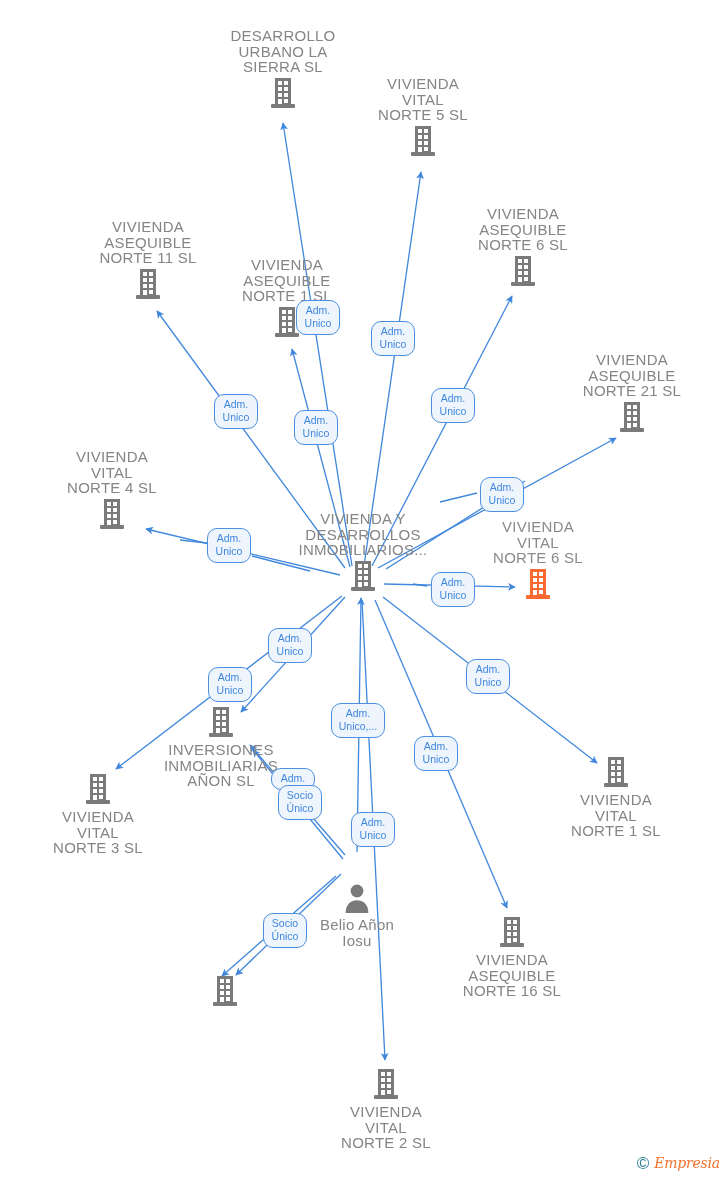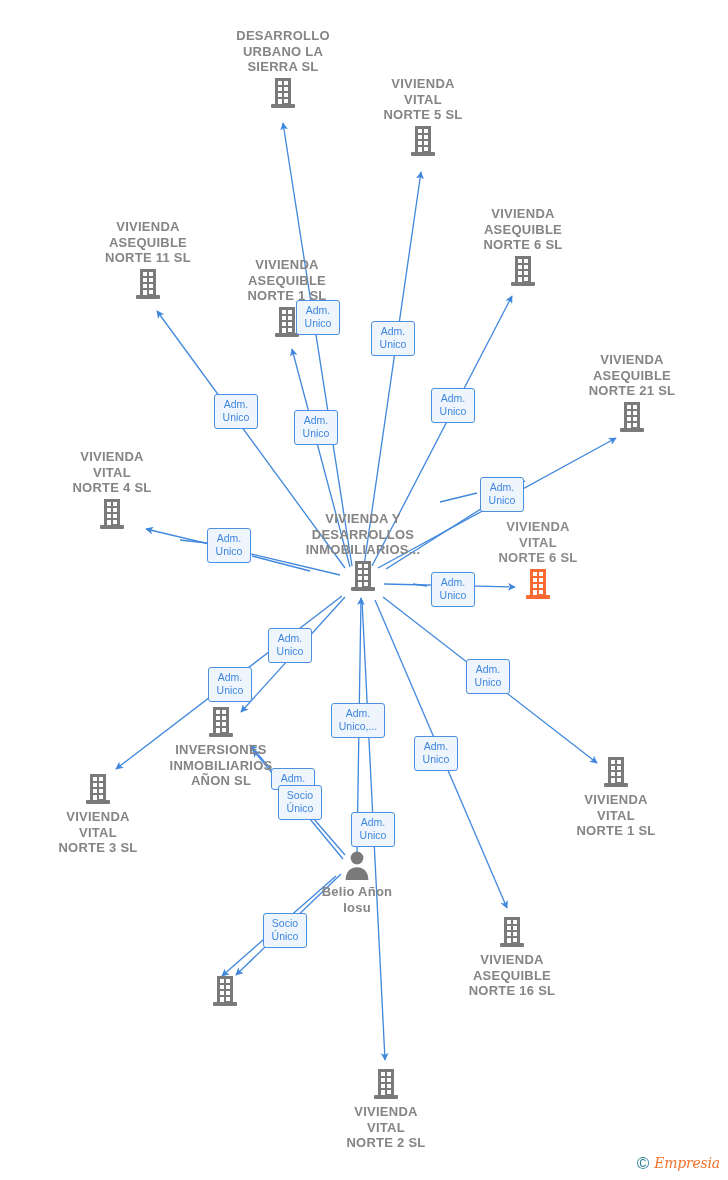--- a/index.html
+++ b/index.html
@@ -28,25 +28,25 @@
     pointer-events: none;
   }
   .node {
     position: absolute;
     width: 150px;
     margin-left: -75px;
     text-align: center;
     cursor: pointer;
   }
   .node .node-label {
-    font-size: 13px;
+    font-size: 15px;
     line-height: 15.5px;
     letter-spacing: 0.25px;
     color: #858585;
-    font-weight: bold;
+    font-weight: normal;
     white-space: pre-line;
     display: block;
   }
   .node.highlight .node-label {
     color: #8a8a8a;
   }
   .node .icon-wrap {
     display: block;
     line-height: 0;
   }
@@ -55,21 +55,21 @@
   }
   
   .node.label-top .node-label { margin-bottom: 2px; }
   .node.label-bottom .node-label { margin-top: 2px; }
 
   .edge-label {
     position: absolute;
     box-sizing: border-box;
     background: #eff5fd;
     border: 1.4px solid #4a8fe0;
-    border-radius: 3px;
+    border-radius: 10px;
     color: #3f87dd;
     font-size: 10.5px;
     line-height: 13px;
     text-align: center;
     padding: 3px 5px 4px 5px;
     white-space: pre-line;
     cursor: pointer;
   }
   .watermark {
     position: absolute;
@@ -382,21 +382,21 @@
             <rect x="10" y="10" width="4" height="4"></rect>
             <rect x="16" y="10" width="4" height="4"></rect>
             <rect x="10" y="16" width="4" height="4"></rect>
             <rect x="16" y="16" width="4" height="4"></rect>
             <rect x="10" y="22" width="4" height="5"></rect>
             <rect x="16" y="22" width="4" height="4"></rect>
           </g>
         </svg>
     </span>
     <span class="node-label">INVERSIONES
-INMOBILIARIOS
+INMOBILIARIAS
 AÑON  SL</span>
   </div>
 
   <div class="node label-bottom" style="left:98px; top:773px;">
     <span class="icon-wrap">
       <svg width="30" height="34" viewBox="0 0 30 34">
           <g fill="#7a7a7a">
             <rect x="7" y="1" width="16" height="26"></rect>
             <rect x="3" y="27" width="24" height="4" rx="1"></rect>
           </g>
@@ -434,21 +434,21 @@
             <rect x="10" y="22" width="4" height="5"></rect>
             <rect x="16" y="22" width="4" height="4"></rect>
           </g>
         </svg>
     </span>
     <span class="node-label">VIVIENDA
 VITAL
 NORTE 1  SL</span>
   </div>
 
-  <div class="node label-bottom" style="left:357px; top:850px;">
+  <div class="node label-bottom" style="left:357px; top:883px;">
     <span class="icon-wrap">
       <svg width="30" height="32" viewBox="0 0 30 32">
           <g fill="#7a7a7a">
             <circle cx="15" cy="8" r="6.4"></circle>
             <path d="M 3.6 30 C 3.6 21.2 9 17.2 15 17.2 C 21 17.2 26.4 21.2 26.4 30 Z"></path>
           </g>
         </svg>
     </span>
     <span class="node-label">Belio Añon
 Iosu</span>

